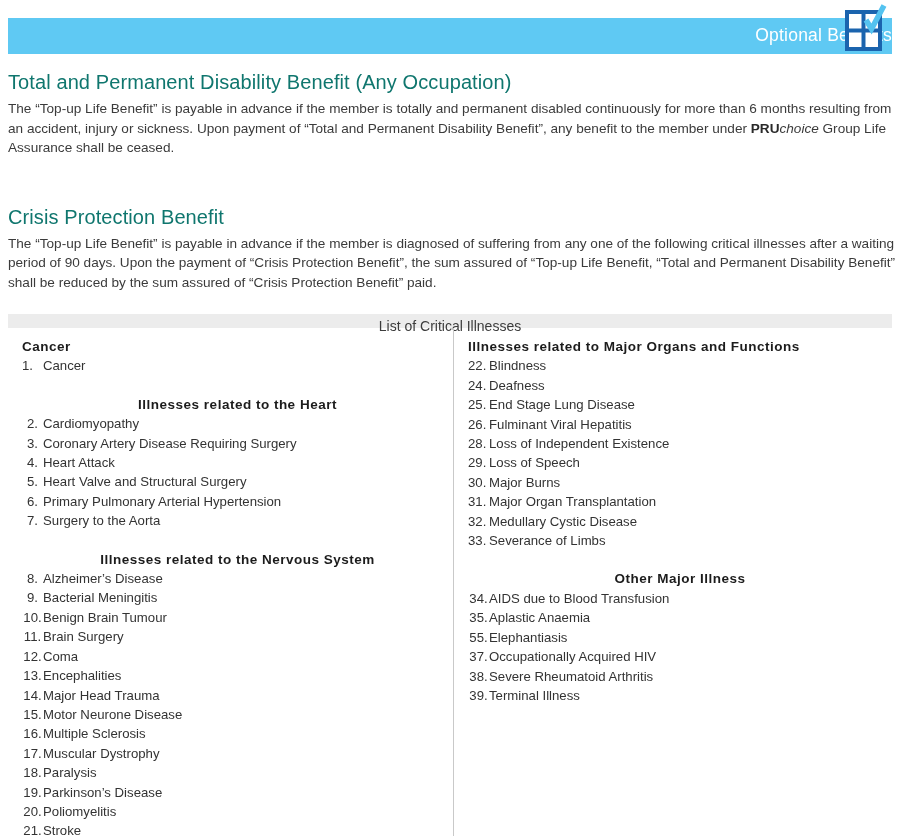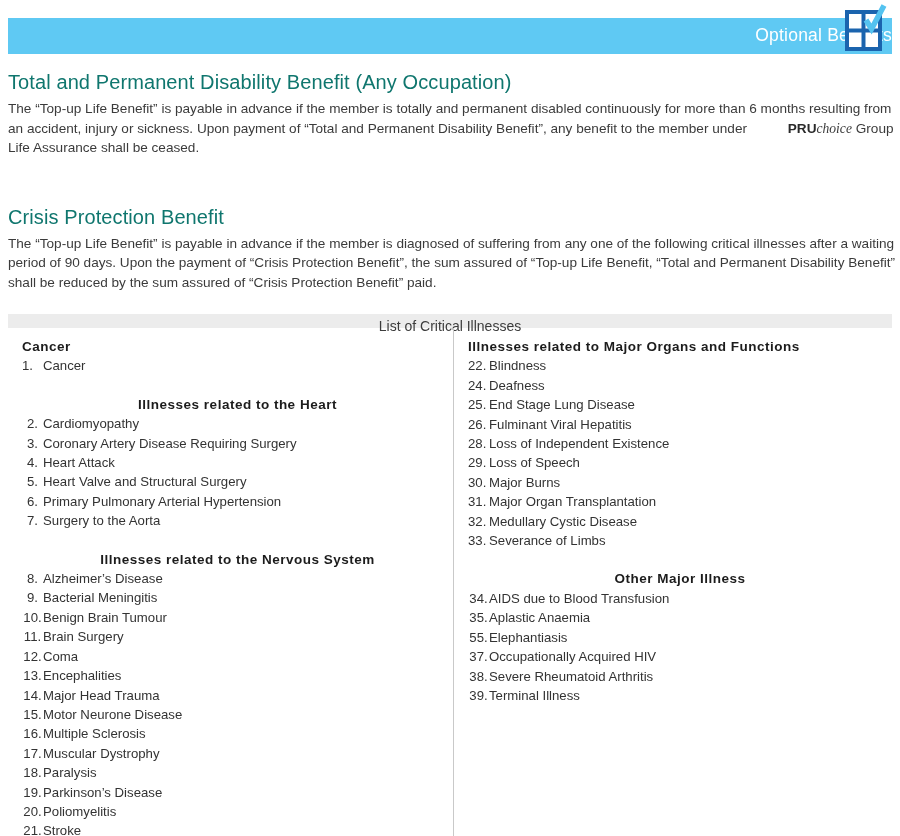--- a/index.html
+++ b/index.html
@@ -21,22 +21,22 @@
     color:#0f766e; font-size:20px; font-weight:400;
     margin:16px 8px 0 8px; line-height:24px; letter-spacing:0.1px;
   }
   .section-heading.second { margin-top:47px; }
 
   
   .body-par {
     margin:5px 1px 0 8px; font-size:13.6px; line-height:19.5px;
     color:#3B3B3B;
   }
-  .brand-bold { font-weight:bold; color:#2A2A2A;margin-left:37px; }
-  .brand-italic { font-style:italic;font-family:Liberation Serif, serif; }
+  .brand-bold { font-weight:bold; color:#2A2A2A; }
+  .brand-italic { font-style:italic; }
 
   
   .table-title-bar {
     margin:22px 8px 0 8px; height:14px; background:#ECECEC;
     text-align:center; line-height:25px; font-size:14px; color:#3C3C3C;
   }
 
   
   .illness-table {
     margin:0 8px; height:514px; display:flex;

